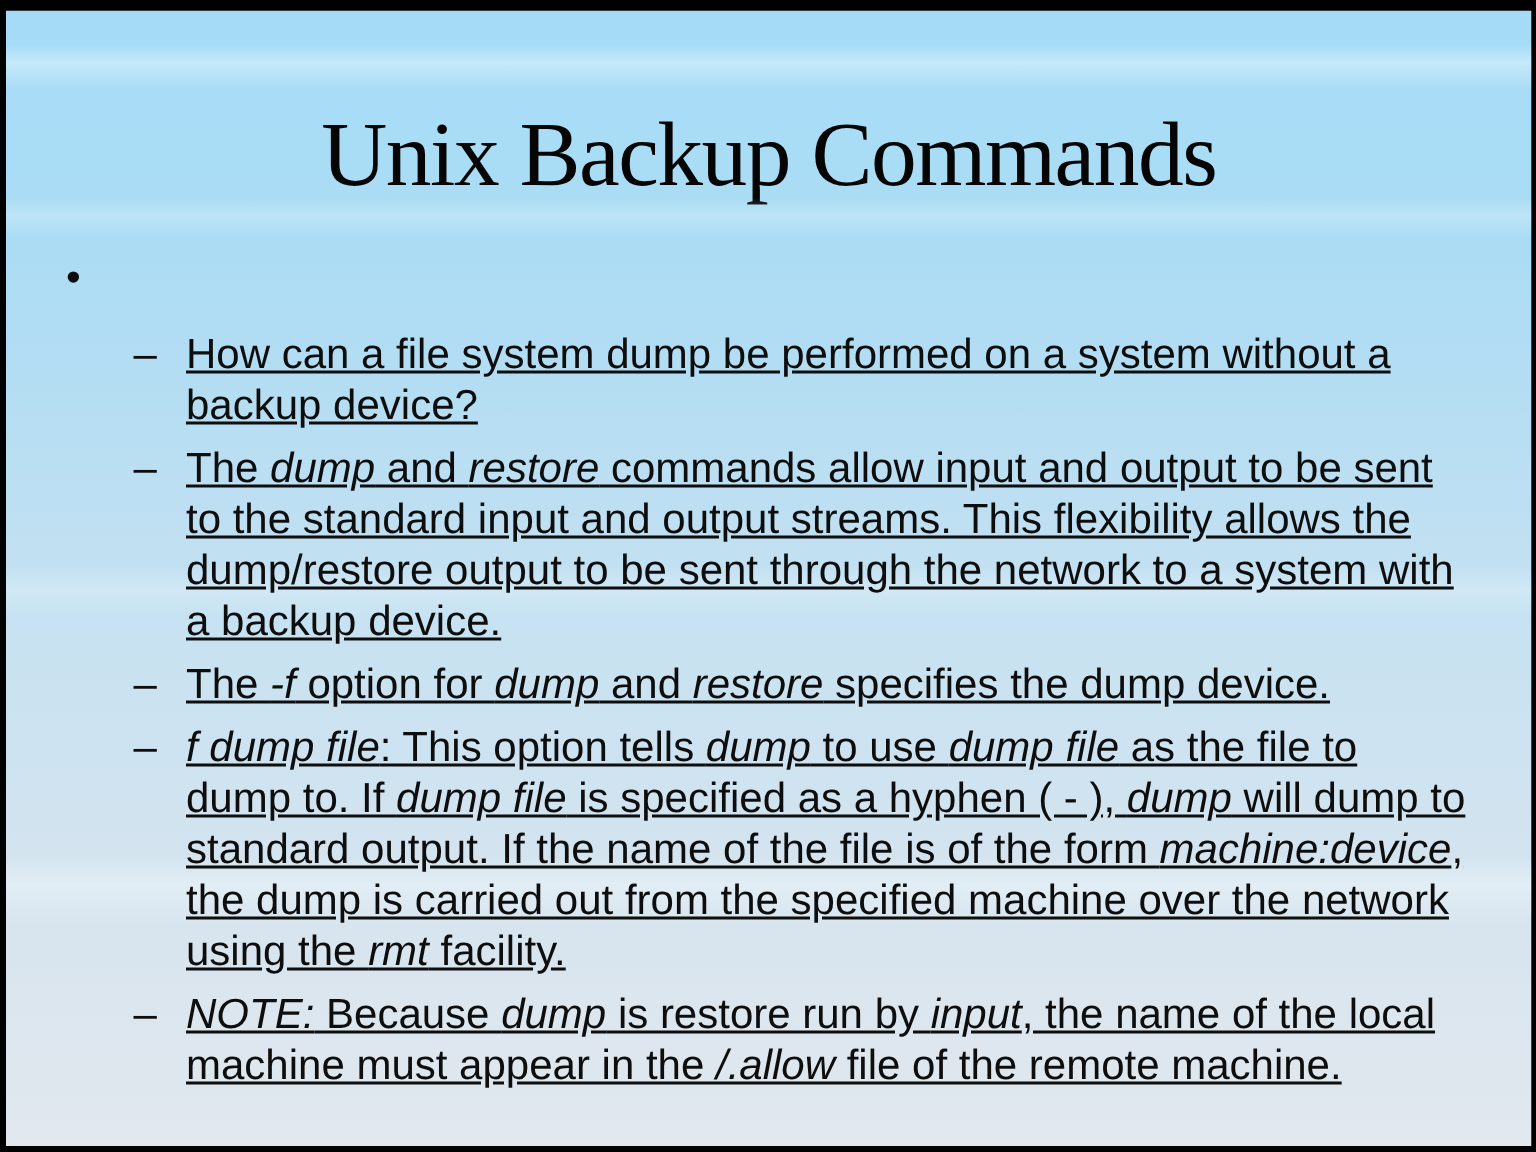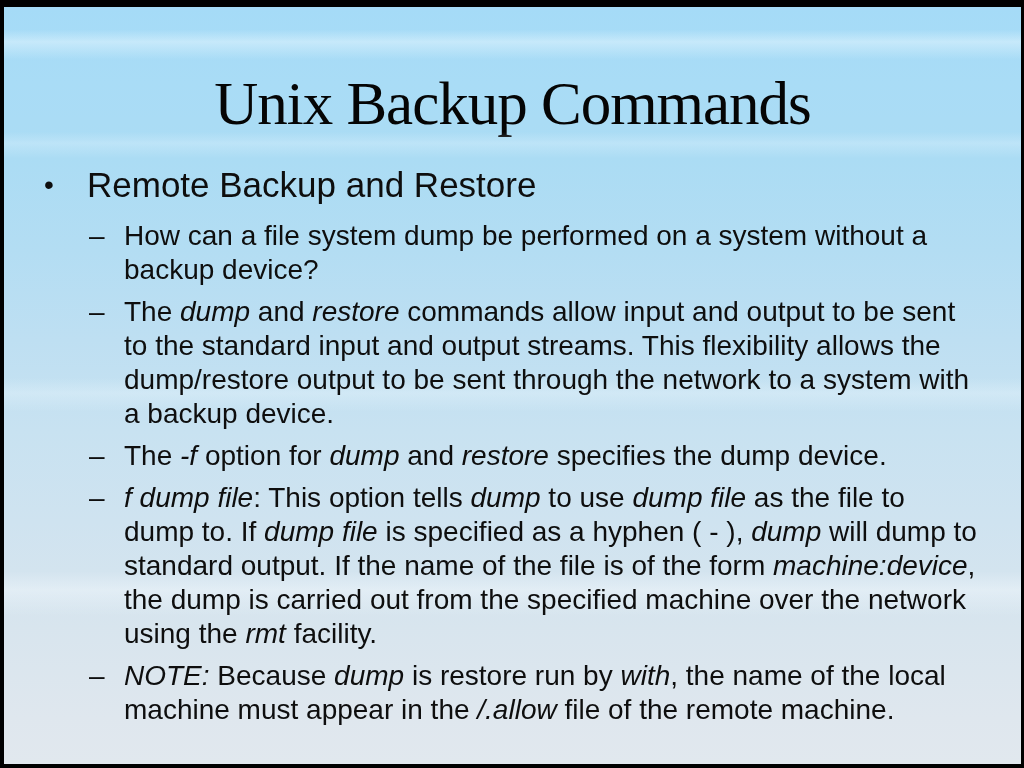--- a/index.html
+++ b/index.html
@@ -64,33 +64,33 @@
     font-size: 28px;
     line-height: 34px;
   }
   .item .marker {
     width: 35px;
     flex: 0 0 35px;
   }
   .item .runs {
     width: 858px;
     max-width: 858px;
+    text-decoration: underline;
   }
   .it { font-style: italic; }
 </style>
 </head>
 <body>
 
 <div class="slide">
   <div class="title">Unix Backup Commands</div>
 
   <div class="content">
     <div class="l1">
       <span class="marker">•</span>
-      <span>Remote Backup and Restore</span>
     </div>
 
     <div class="items">
       <div class="item">
         <span class="marker">–</span>
         <span class="runs"><span>How can a file system dump be performed on a system without a backup device?</span></span>
       </div>
       <div class="item">
         <span class="marker">–</span>
         <span class="runs"><span>The </span><span class="it">dump</span><span> and </span><span class="it">restore</span><span> commands allow input and output to be sent to the standard input and output streams. This flexibility allows the dump/restore output to be sent through the network to a system with a backup device.</span></span>
@@ -98,17 +98,17 @@
       <div class="item">
         <span class="marker">–</span>
         <span class="runs"><span>The </span><span class="it">-f</span><span> option for </span><span class="it">dump</span><span> and </span><span class="it">restore</span><span> specifies the dump device.</span></span>
       </div>
       <div class="item">
         <span class="marker">–</span>
         <span class="runs"><span class="it">f dump file</span><span>: This option tells </span><span class="it">dump</span><span> to use </span><span class="it">dump file</span><span> as the file to dump to. If </span><span class="it">dump file</span><span> is specified as a hyphen ( - ), </span><span class="it">dump</span><span> will dump to standard output. If the name of the file is of the form </span><span class="it">machine:device</span><span>, the dump is carried out from the specified machine over the network using the </span><span class="it">rmt</span><span> facility.</span></span>
       </div>
       <div class="item">
         <span class="marker">–</span>
-        <span class="runs"><span class="it">NOTE:</span><span> Because </span><span class="it">dump</span><span> is restore run by </span><span class="it">with</span><span>, the name of the local machine must appear in the </span><span class="it">/.allow</span><span> file of the remote machine.</span></span>
+        <span class="runs"><span class="it">NOTE:</span><span> Because </span><span class="it">dump</span><span> is restore run by </span><span class="it">input</span><span>, the name of the local machine must appear in the </span><span class="it">/.allow</span><span> file of the remote machine.</span></span>
       </div>
     </div>
   </div>
 </div>
 
 </body></html>

